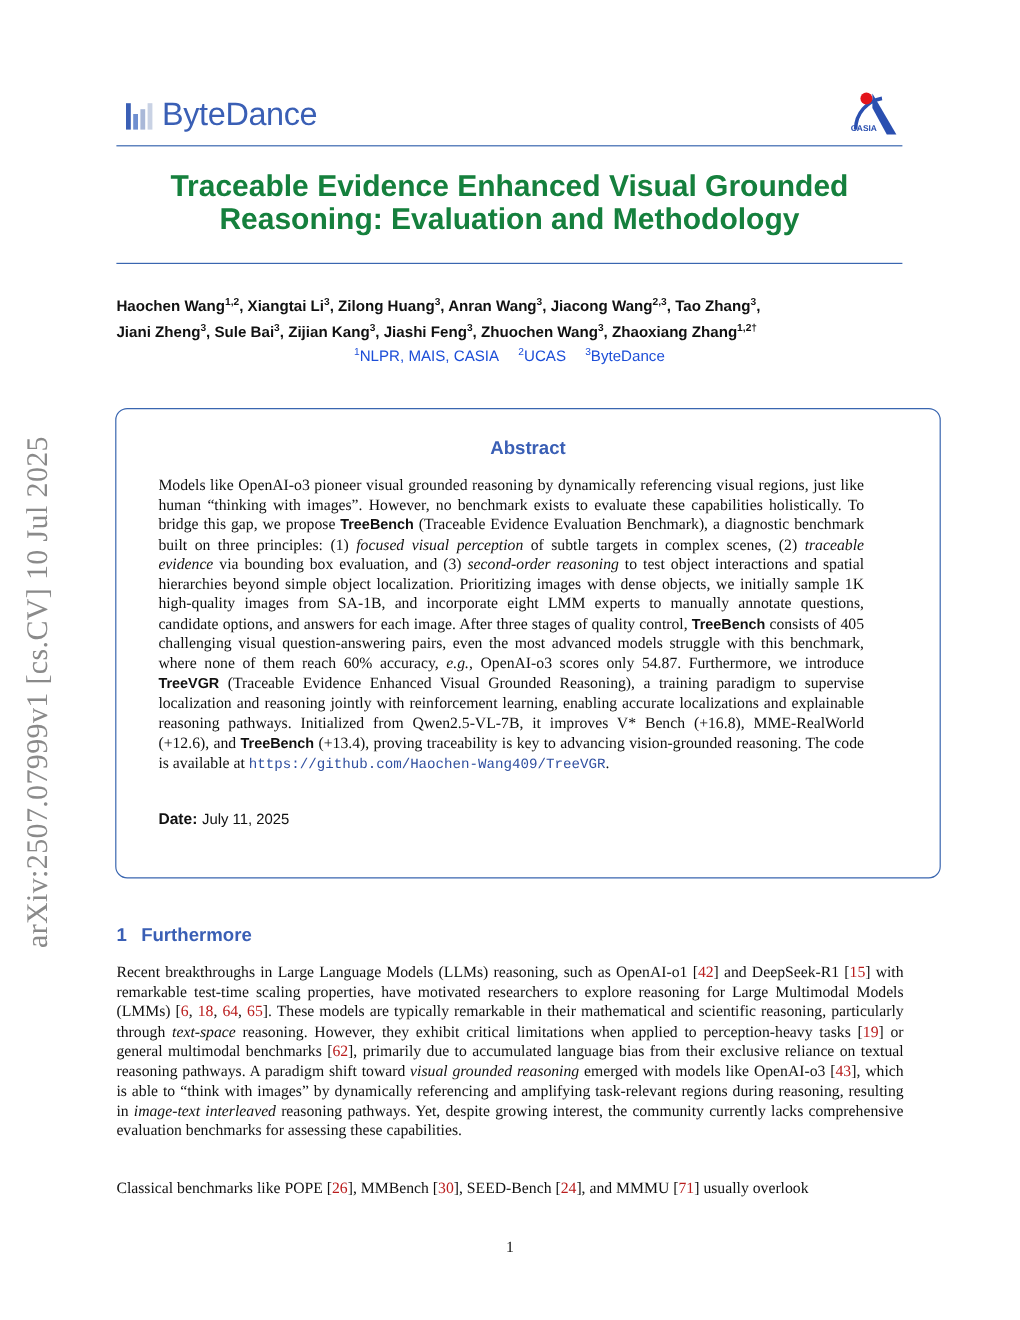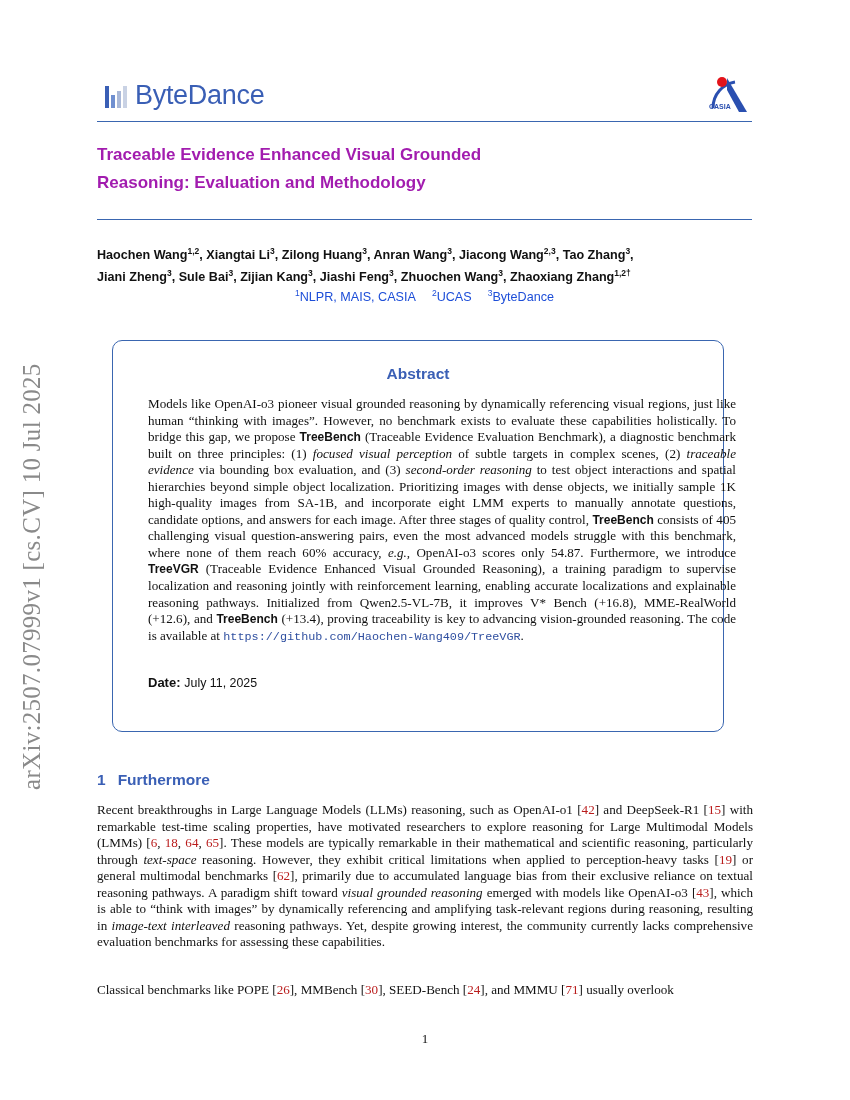--- a/index.html
+++ b/index.html
@@ -6,29 +6,29 @@
   body { width: 850px; height: 1100px; position: relative; overflow: hidden; font-family: "DejaVu Serif", serif; color: #111; }
 
   
   .logo-bd { position: absolute; left: 105px; top: 80px; display: flex; align-items: center; gap: 8px; }
   .bd-bars { display: flex; align-items: flex-end; gap: 2px; height: 24px; }
   .bd-bars span { display: block; width: 4px; }
   .bd-text { font-family: "Liberation Sans", sans-serif; font-size: 27px; color: #3a5fb5; letter-spacing: -0.3px; }
   .logo-casia { position: absolute; left: 705px; top: 72px; width: 46px; height: 44px; }
   .rule { position: absolute; left: 97px; width: 655px; height: 1.4px; background: #3a66b0; }
 
-  .title { position: absolute; left: 97px; width: 655px; top: 141px; text-align: left; font-family: "Liberation Sans", sans-serif; font-weight: bold; font-size: 17px; line-height: 28px; color: #a21caf; }
+  .title { position: absolute; left: 97px; width: 655px; top: 141px; text-align: center; font-family: "Liberation Sans", sans-serif; font-weight: bold; font-size: 25px; line-height: 28px; color: #15803d; }
 
   .authors { position: absolute; left: 97px; width: 655px; top: 242px; font-family: "Liberation Sans", sans-serif; font-weight: bold; font-size: 12.6px; line-height: 18px; color: #111; }
   .authors sup { font-size: 8.5px; font-weight: bold; }
   .affils { position: absolute; left: 97px; width: 655px; top: 288px; text-align: center; font-family: "Liberation Sans", sans-serif; font-size: 12.6px; color: #1d4ed8; }
   .affils sup { font-size: 8.5px; }
   .affils .aff { margin: 0 8px; }
 
-  .abstract-box { position: absolute; left: 112px; top: 340px; width: 612px; height: 392px; border: 1px solid #3a66b0; border-radius: 10px; box-sizing: border-box; }
+  .abstract-box { position: absolute; left: 96px; top: 340px; width: 688px; height: 392px; border: 1px solid #3a66b0; border-radius: 10px; box-sizing: border-box; }
   .abstract-title { position: absolute; left: 0; width: 100%; top: 24px; text-align: center; font-family: "Liberation Sans", sans-serif; font-weight: bold; font-size: 15.5px; color: #3a5fb5; }
   .abstract-body { position: absolute; left: 35px; width: 588px; top: 55px; font-family: "Liberation Serif", serif; font-size: 13.1px; line-height: 16.55px; text-align: justify; color: #111; }
   .kw { font-family: "Liberation Sans", sans-serif; font-weight: bold; font-size: 12px; }
   .link { color: #2f4fa0; font-family: "Liberation Mono", monospace; font-size: 11.8px; }
   .cite { color: #b91c1c; }
   .meta { position: absolute; left: 35px; top: 333px; font-size: 12px; line-height: 17px; }
   .meta .lbl { font-family: "Liberation Sans", sans-serif; font-weight: bold; font-size: 13px; }
   .meta .val { font-family: Liberation Sans, sans-serif; font-size: 12.4px; }
   .meta .em { font-family: "Liberation Mono", monospace; font-size: 10.6px; color: #2f4fa0; }
 

